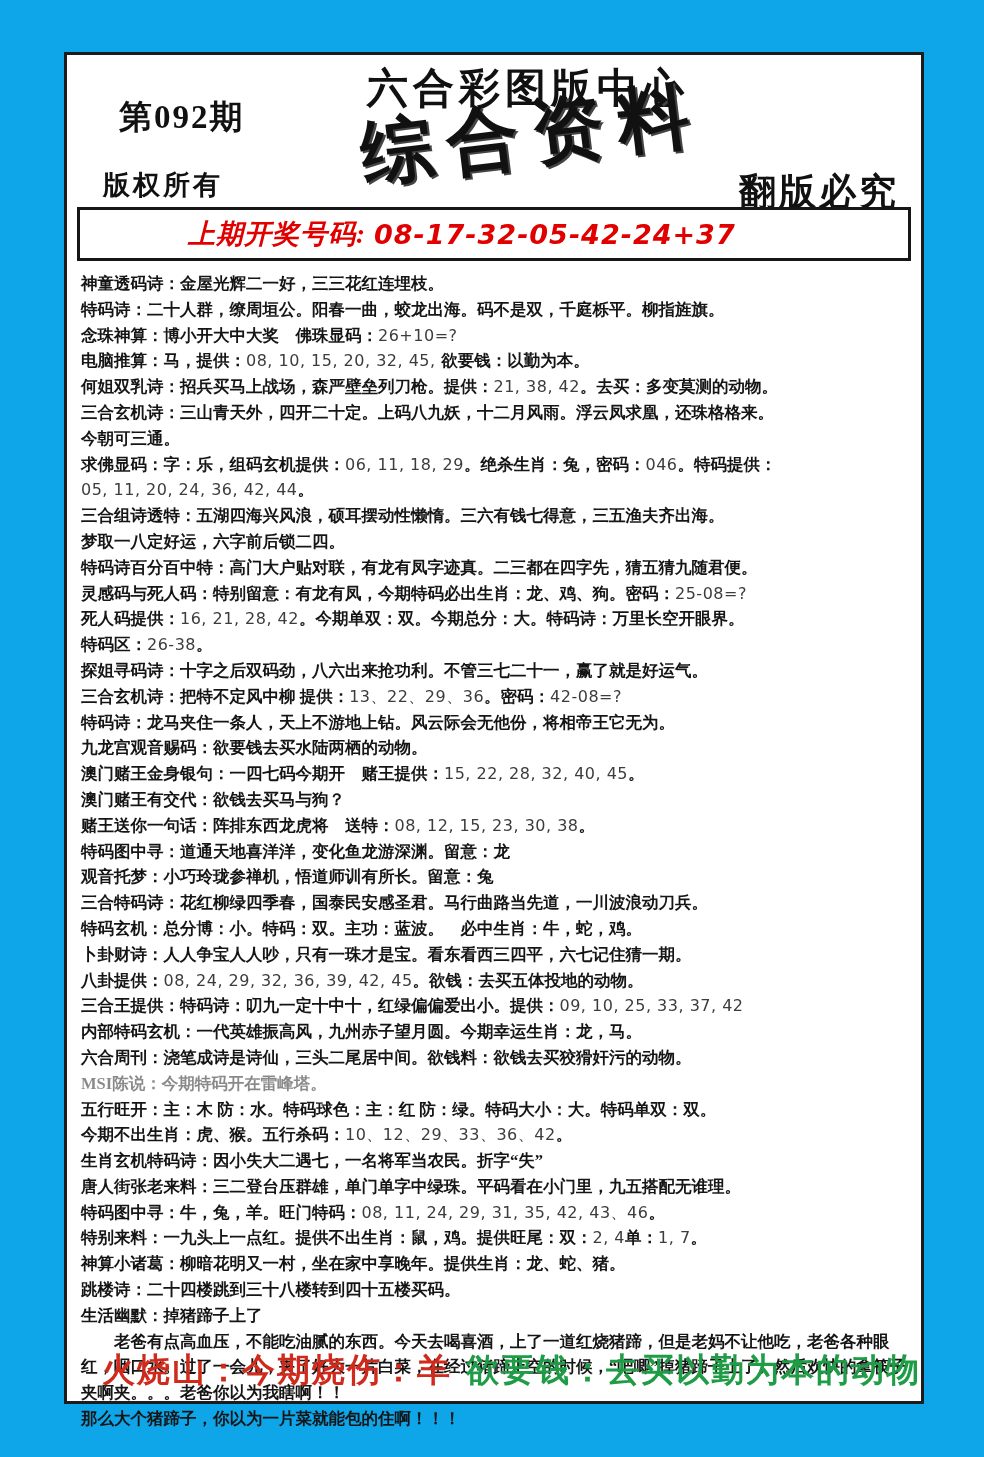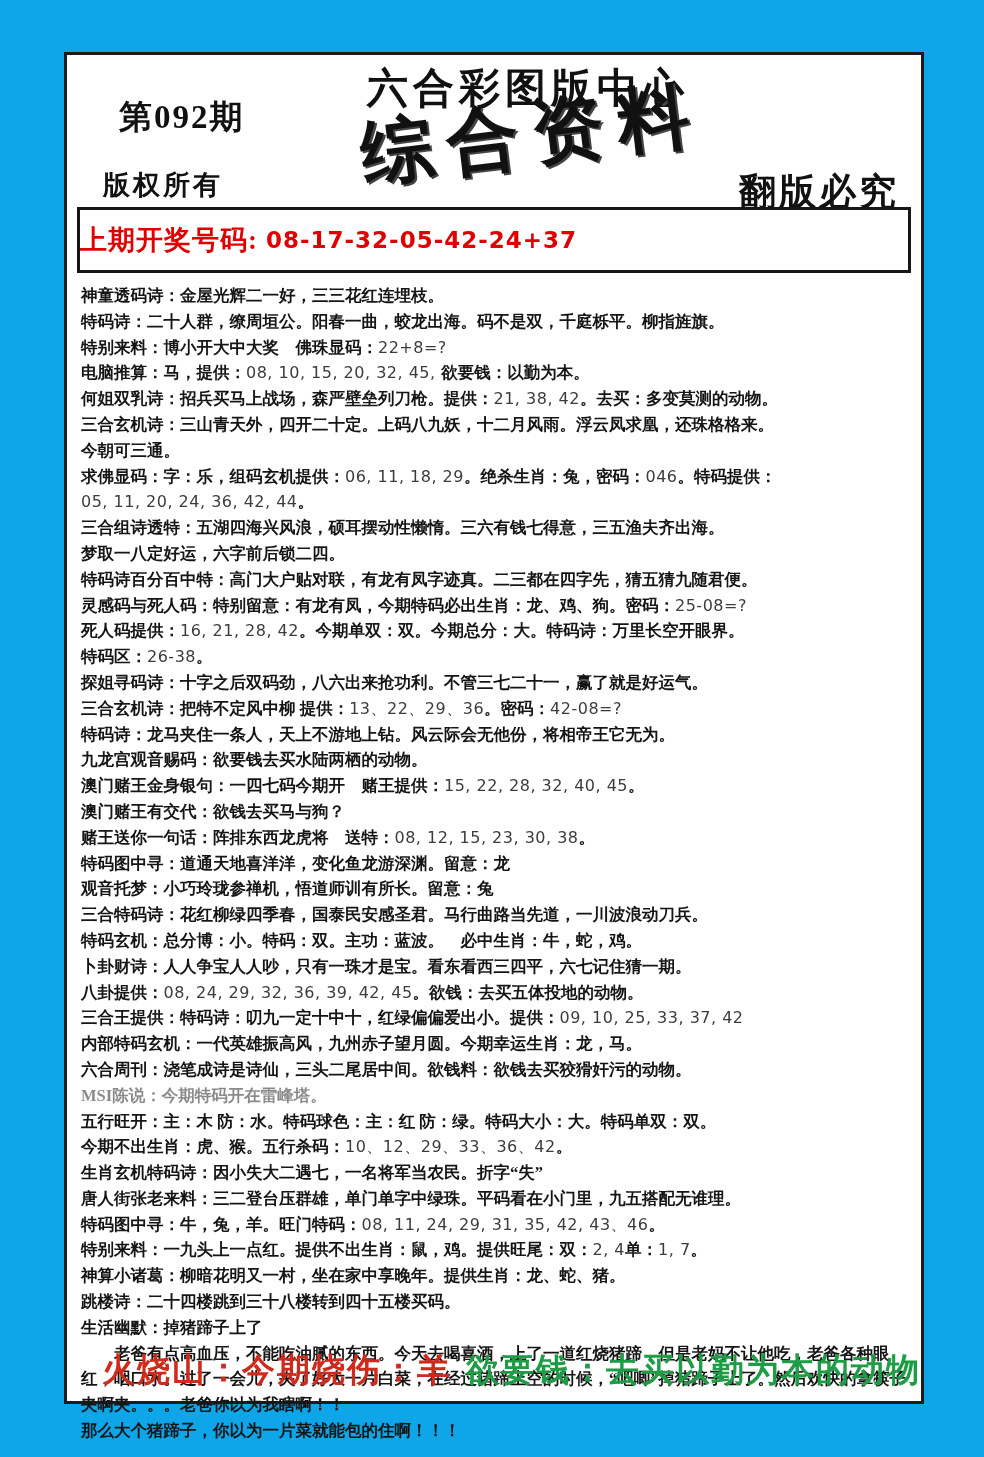--- a/index.html
+++ b/index.html
@@ -11,24 +11,24 @@
   .header{position:relative;height:152px;}
   .issue{position:absolute;left:52px;top:40px;font-size:33px;font-weight:900;letter-spacing:2px;}
   .center-title{position:absolute;left:0;right:0;top:6px;text-align:center;padding-left:68px;
                 font-size:41px;font-weight:900;letter-spacing:5px;}
   .main-title{position:absolute;left:300px;top:52px;font-size:72px;font-weight:900;
               letter-spacing:14px;transform:rotate(-7deg);transform-origin:left bottom;
               text-shadow:2px 2px 0 #444;}
   .left-note{position:absolute;left:36px;top:112px;font-size:27px;font-weight:900;letter-spacing:3px;}
   .right-note{position:absolute;right:22px;top:112px;font-size:37px;font-weight:900;letter-spacing:3px;}
   
-  .drawbox{position:relative;margin:0 10px;height:66px;border:3px solid #161616;
-           display:flex;align-items:center;box-sizing:border-box;}
+  .drawbox{position:relative;margin:0 10px;height:54px;border:3px solid #161616;
+           display:flex;align-items:center;padding-left:108px;box-sizing:border-box;font-style:italic;}
   .draw-label{color:var(--red,#e10000);font-size:27px;font-weight:900;letter-spacing:1px;}
-  .draw-nums{color:var(--red,#e10000);font-size:23px;font-weight:700;
+  .draw-nums{color:var(--red,#e10000);font-size:27px;font-weight:700;
              font-family:"DejaVu Sans",sans-serif;margin-left:8px;letter-spacing:1px;}
   
   .body{padding:10px 12px 0 14px;}
   .line{font-size:16.5px;line-height:25.8px;white-space:nowrap;}
   .line .t{font-weight:700;color:#151515;}
   .line .n{font-family:"DejaVu Sans",sans-serif;font-weight:400;color:#3c3c3c;
            font-size:16px;letter-spacing:0.5px;}
   .line.faded{opacity:0.5;filter:blur(0.4px);}
   .line.para{white-space:normal;text-indent:2em;}
   .line.para2{white-space:normal;}
@@ -52,21 +52,21 @@
     </div>
 
     <div class="drawbox">
       <span class="draw-label">上期开奖号码:</span>
       <span class="draw-nums">08-17-32-05-42-24+37</span>
     </div>
 
     <div class="body" id="body-lines">
         <div class="line"><span class="t">神童透码诗：金屋光辉二一好，三三花红连埋枝。</span></div>
         <div class="line"><span class="t">特码诗：二十人群，缭周垣公。阳春一曲，蛟龙出海。码不是双，千庭栎平。柳指旌旗。</span></div>
-        <div class="line"><span class="t">特别来料：博小开大中大奖　佛珠显码：</span><span class="n">22+8=?</span></div>
+        <div class="line"><span class="t">念珠神算：博小开大中大奖　佛珠显码：</span><span class="n">26+10=?</span></div>
         <div class="line"><span class="t">电脑推算：马，提供：</span><span class="n">08, 10, 15, 20, 32, 45, </span><span class="t">欲要钱：以勤为本。</span></div>
         <div class="line"><span class="t">何姐双乳诗：招兵买马上战场，森严壁垒列刀枪。提供：</span><span class="n">21, 38, 42</span><span class="t">。去买：多变莫测的动物。</span></div>
         <div class="line"><span class="t">三合玄机诗：三山青天外，四开二十定。上码八九妖，十二月风雨。浮云凤求凰，还珠格格来。</span></div>
         <div class="line"><span class="t">今朝可三通。</span></div>
         <div class="line"><span class="t">求佛显码：字：乐，组码玄机提供：</span><span class="n">06, 11, 18, 29</span><span class="t">。绝杀生肖：兔，密码：</span><span class="n">046</span><span class="t">。特码提供：</span></div>
         <div class="line"><span class="n">05, 11, 20, 24, 36, 42, 44</span><span class="t">。</span></div>
         <div class="line"><span class="t">三合组诗透特：五湖四海兴风浪，硕耳摆动性懒惰。三六有钱七得意，三五渔夫齐出海。</span></div>
         <div class="line"><span class="t">梦取一八定好运，六字前后锁二四。</span></div>
         <div class="line"><span class="t">特码诗百分百中特：高门大户贴对联，有龙有凤字迹真。二三都在四字先，猜五猜九随君便。</span></div>
         <div class="line"><span class="t">灵感码与死人码：特别留意：有龙有凤，今期特码必出生肖：龙、鸡、狗。密码：</span><span class="n">25-08=?</span></div>

